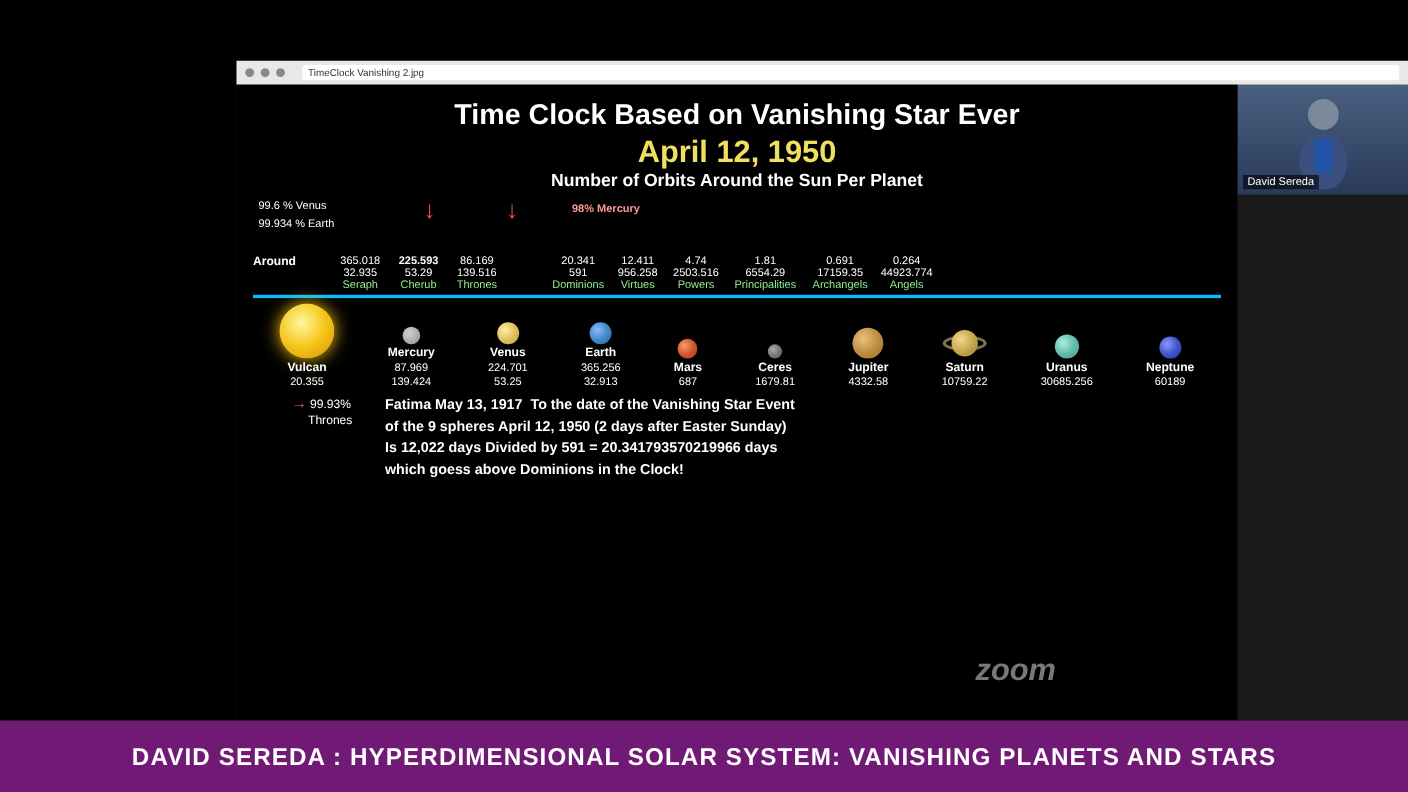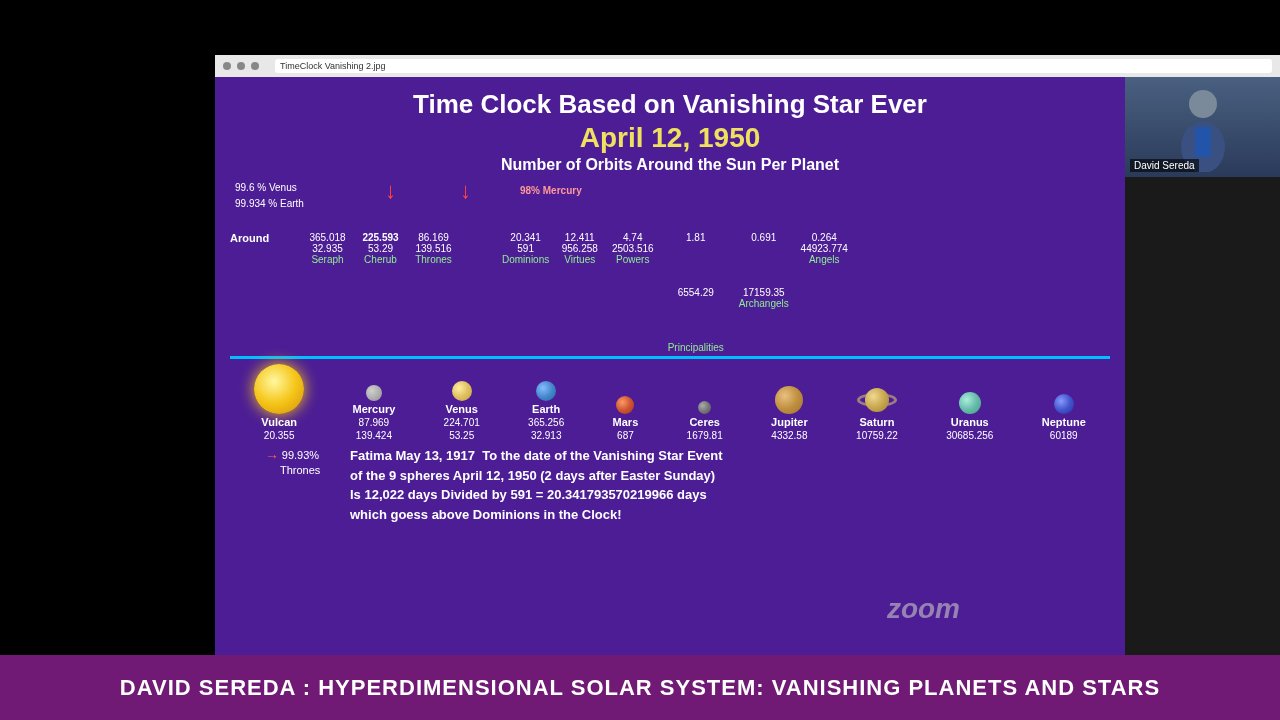--- a/index.html
+++ b/index.html
@@ -75,21 +75,21 @@
       margin-left: 10px;
     }
 
     
     .slide {
       position: absolute;
       top: 22px;
       left: 0;
       right: 155px;
       bottom: 0;
-      background: #4c1d95;
+      background: #000000;
       padding: 12px 15px;
       overflow: hidden;
     }
 
     .slide-title {
       text-align: center;
       color: #fff;
       font-size: 26px;
       font-weight: bold;
       line-height: 1.2;
@@ -268,28 +268,28 @@
         <div style="display:flex;flex-direction:column;align-items:center;min-width:45px;">
           <span style="color:#fff;font-size:10px;">12.411</span>
           <span style="color:#fff;font-size:10px;">956.258</span>
           <span style="color:#90ee90;font-size:10px;">Virtues</span>
         </div>
         <div style="display:flex;flex-direction:column;align-items:center;min-width:45px;">
           <span style="color:#fff;font-size:10px;">4.74</span>
           <span style="color:#fff;font-size:10px;">2503.516</span>
           <span style="color:#90ee90;font-size:10px;">Powers</span>
         </div>
-        <div style="display:flex;flex-direction:column;align-items:center;min-width:65px;gap:44px;">
+        <div style="display:flex;flex-direction:column;align-items:center;min-width:65px;">
           <span style="color:#fff;font-size:10px;">1.81</span>
           <span style="color:#fff;font-size:10px;">6554.29</span>
           <span style="color:#90ee90;font-size:10px;">Principalities</span>
         </div>
         <div style="display:flex;flex-direction:column;align-items:center;min-width:55px;">
           <span style="color:#fff;font-size:10px;">0.691</span>
-          <span style="color:#fff;font-size:10px;margin-top:44px;">17159.35</span>
+          <span style="color:#fff;font-size:10px;">17159.35</span>
           <span style="color:#90ee90;font-size:10px;">Archangels</span>
         </div>
         <div style="display:flex;flex-direction:column;align-items:center;min-width:50px;">
           <span style="color:#fff;font-size:10px;">0.264</span>
           <span style="color:#fff;font-size:10px;">44923.774</span>
           <span style="color:#90ee90;font-size:10px;">Angels</span>
         </div>
       </div>
     </div>
 

